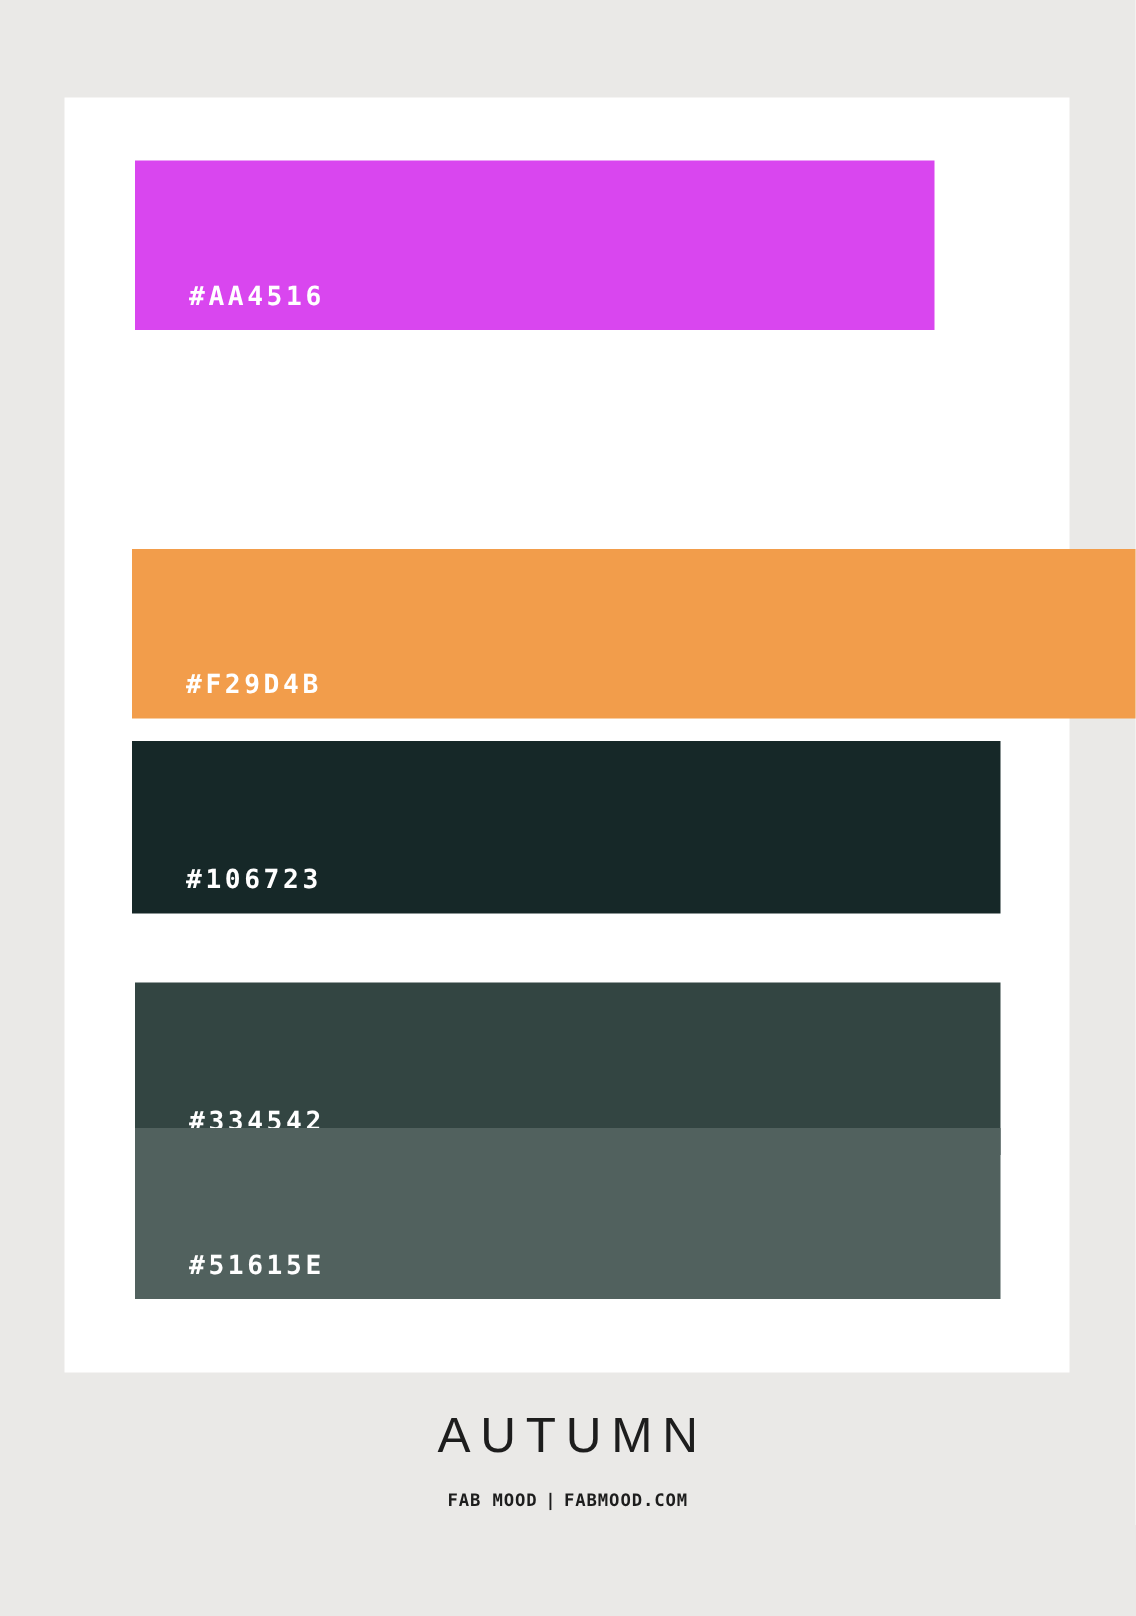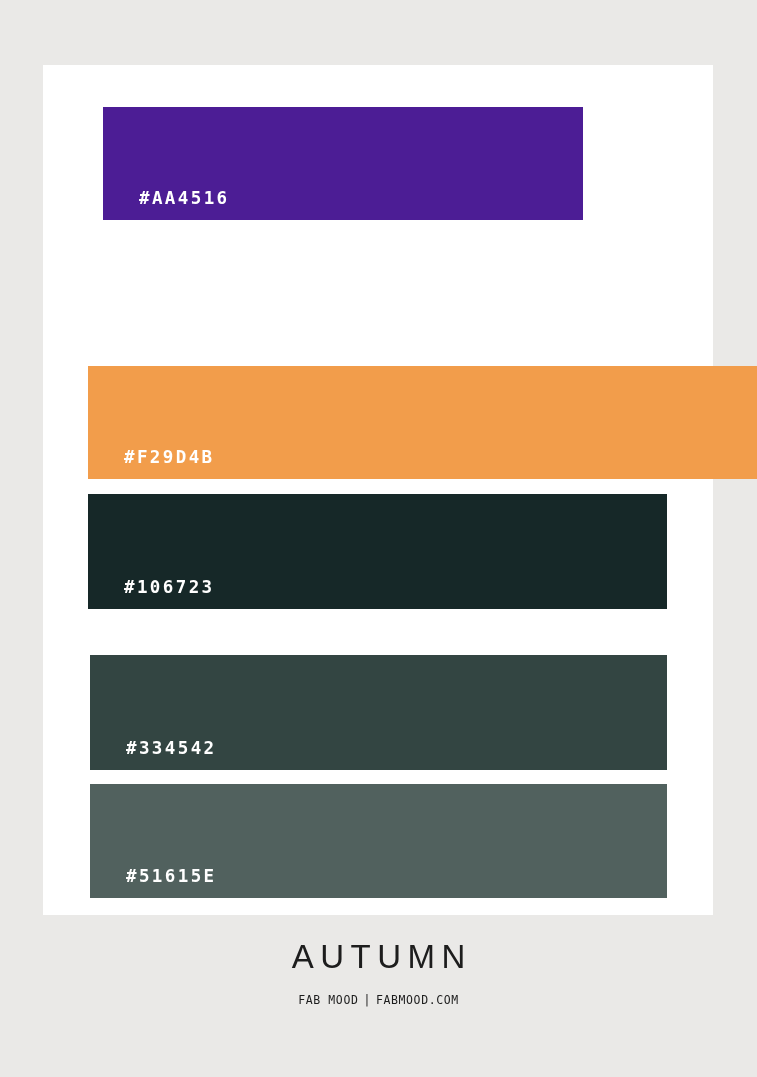--- a/index.html
+++ b/index.html
@@ -77,52 +77,52 @@
     line-height: 1;
     margin: 0;
     padding: 0;
     text-indent: 6.5px;
   }
 
   #palette-credit {
     margin-top: 22px;
     font-family: "DejaVu Sans Mono", "Liberation Mono", monospace;
     font-size: 11.5px;
-    font-weight: normal;
+    font-weight: bold;
     letter-spacing: 0.6px;
     color: #1d1d1d;
     line-height: 1;
     white-space: nowrap;
   }
 
   .credit-sep {
     display: inline-block;
     padding: 0 5px;
   }
 </style>
 </head>
 <body>
 
 <div id="palette-page">
 
   <div id="palette-card">
     <div id="swatch-stack">
-        <div class="swatch" style="left: 60px; top: 42px; width: 480px; height: 113px; background: #4c1d95;">
+        <div class="swatch" style="left: 47px; top: 42px; width: 533px; height: 113px; background: #d946ef;">
           <span class="swatch-label" style="color: rgb(255, 255, 255);">#AA4516</span>
         </div>
         <div class="swatch" style="left: 45px; top: 301px; width: 692px; height: 113px; background: rgb(242, 157, 75);">
           <span class="swatch-label" style="color: rgb(255, 255, 255);">#F29D4B</span>
         </div>
         <div class="swatch" style="left: 45px; top: 429px; width: 579px; height: 115px; background: rgb(22, 40, 40);">
           <span class="swatch-label" style="color: rgb(255, 255, 255);">#106723</span>
         </div>
         <div class="swatch" style="left: 47px; top: 590px; width: 577px; height: 115px; background: rgb(51, 69, 66);">
           <span class="swatch-label" style="color: rgb(255, 255, 255);">#334542</span>
         </div>
-        <div class="swatch" style="left: 47px; top: 687px; width: 577px; height: 114px; background: rgb(81, 97, 94); margin-top: 32px;">
+        <div class="swatch" style="left: 47px; top: 687px; width: 577px; height: 114px; background: rgb(81, 97, 94);">
           <span class="swatch-label" style="color: rgb(255, 255, 255);">#51615E</span>
         </div>
       </div>
   </div>
 
   <div id="palette-footer">
     <div id="palette-title">AUTUMN</div>
     <div id="palette-credit">
       <span>FAB MOOD</span><span class="credit-sep">|</span><span>FABMOOD.COM</span>
     </div>

